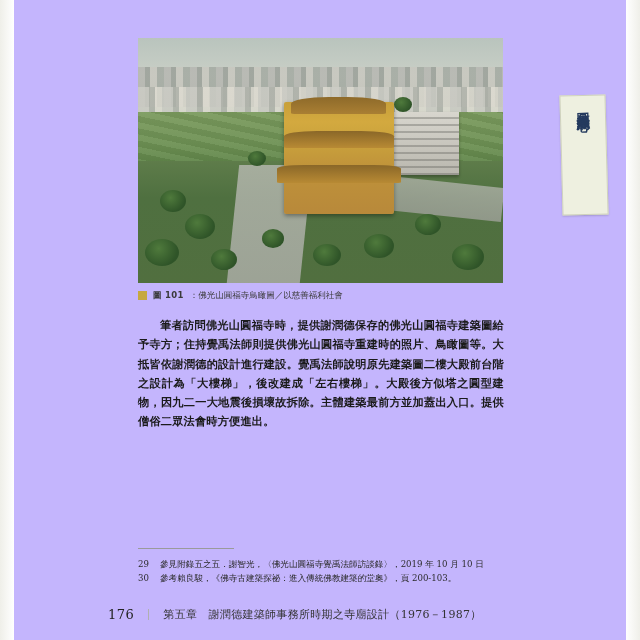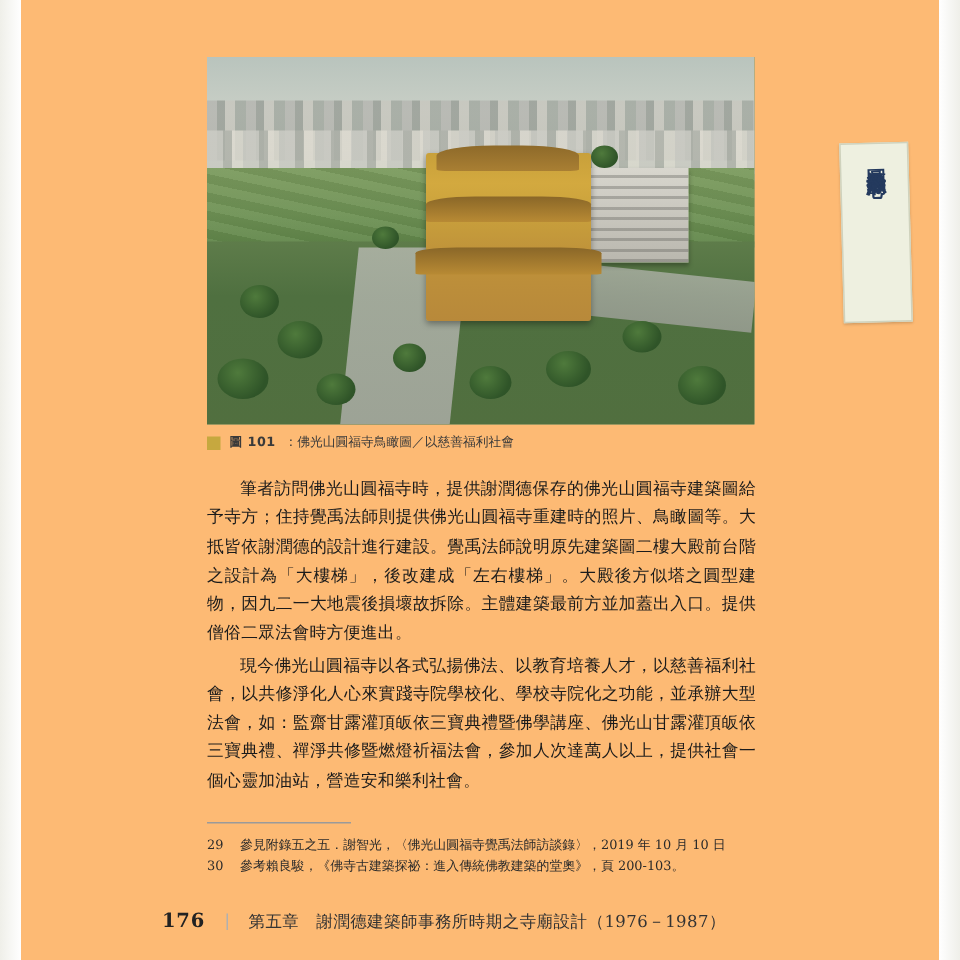--- a/index.html
+++ b/index.html
@@ -10,21 +10,21 @@
     width: 640px;
     height: 640px;
     background: #ffffff;
     font-family: "DejaVu Sans", "Liberation Sans", sans-serif;
     overflow: hidden;
   }
   .page {
     position: relative;
     width: 640px;
     height: 640px;
-    background: #fdba74;
+    background: #c4b5fd;
     box-sizing: border-box;
   }
   
   .page-edge-left {
     position: absolute;
     left: 0; top: 0;
     width: 14px; height: 640px;
     background: linear-gradient(to right, #efefe9, #ffffff);
   }
   .page-edge-right {
@@ -199,21 +199,21 @@
   .body p {
     margin: 0 0 2px 0;
     font-family: "DejaVu Serif", "Liberation Serif", serif;
     font-size: 11.2px;
     line-height: 1.72;
     color: #1b1b1b;
     text-align: justify;
     text-indent: 0;
     letter-spacing: 0.2px;
   }
-  .body p.indent { text-indent: 22px; }
+  .body p.indent { text-indent: 22px; font-weight: bold; }
   sup { font-size: 7px; vertical-align: super; }
 
   
   .footnotes {
     position: absolute;
     left: 138px;
     top: 548px;
     width: 380px;
   }
   .fn-rule {
@@ -239,21 +239,21 @@
     bottom: 18px;
     width: 430px;
     display: flex;
     align-items: center;
     gap: 14px;
   }
   .folio {
     font-family: "DejaVu Serif", "Liberation Serif", serif;
     font-size: 13px;
     color: #222;
-    font-weight: bold;
+    font-weight: normal;
     letter-spacing: 0.5px;
   }
   .footer-rule {
     width: 1px;
     height: 11px;
     background: #b0b0b0;
   }
   .running-head {
     font-family: "DejaVu Serif", "Liberation Serif", serif;
     font-size: 11px;
@@ -300,21 +300,20 @@
       <span>：佛光山圓福寺鳥瞰圖／以慈善福利社會</span>
     </div>
   </div>
 
   <div class="stamp">
     <div class="stamp-text">圓福寺最撇的心</div>
   </div>
 
   <div class="body">
     <p class="indent">筆者訪問佛光山圓福寺時，提供謝潤德保存的佛光山圓福寺建築圖給予寺方；住持覺禹法師則提供佛光山圓福寺重建時的照片、鳥瞰圖等。大抵皆依謝潤德的設計進行建設。覺禹法師說明原先建築圖二樓大殿前台階之設計為「大樓梯」，後改建成「左右樓梯」。大殿後方似塔之圓型建物，因九二一大地震後損壞故拆除。主體建築最前方並加蓋出入口。提供僧俗二眾法會時方便進出。</p>
-    <p class="indent">現今佛光山圓福寺以各式弘揚佛法、以教育培養人才，以慈善福利社會，以共修淨化人心來實踐寺院學校化、學校寺院化之功能，並承辦大型法會，如：監齋甘露灌頂皈依三寶典禮暨佛學講座、佛光山甘露灌頂皈依三寶典禮、禪淨共修暨燃燈祈福法會，參加人次達萬人以上，提供社會一個心靈加油站，營造安和樂利社會。</p>
   </div>
 
   <div class="footnotes">
     <div class="fn-rule"></div>
     <div class="fn-row">
       <span class="fn-num">29</span>
       <span>參見附錄五之五．謝智光，〈佛光山圓福寺覺禹法師訪談錄〉，2019 年 10 月 10 日</span>
     </div>
     <div class="fn-row">
       <span class="fn-num">30</span>

